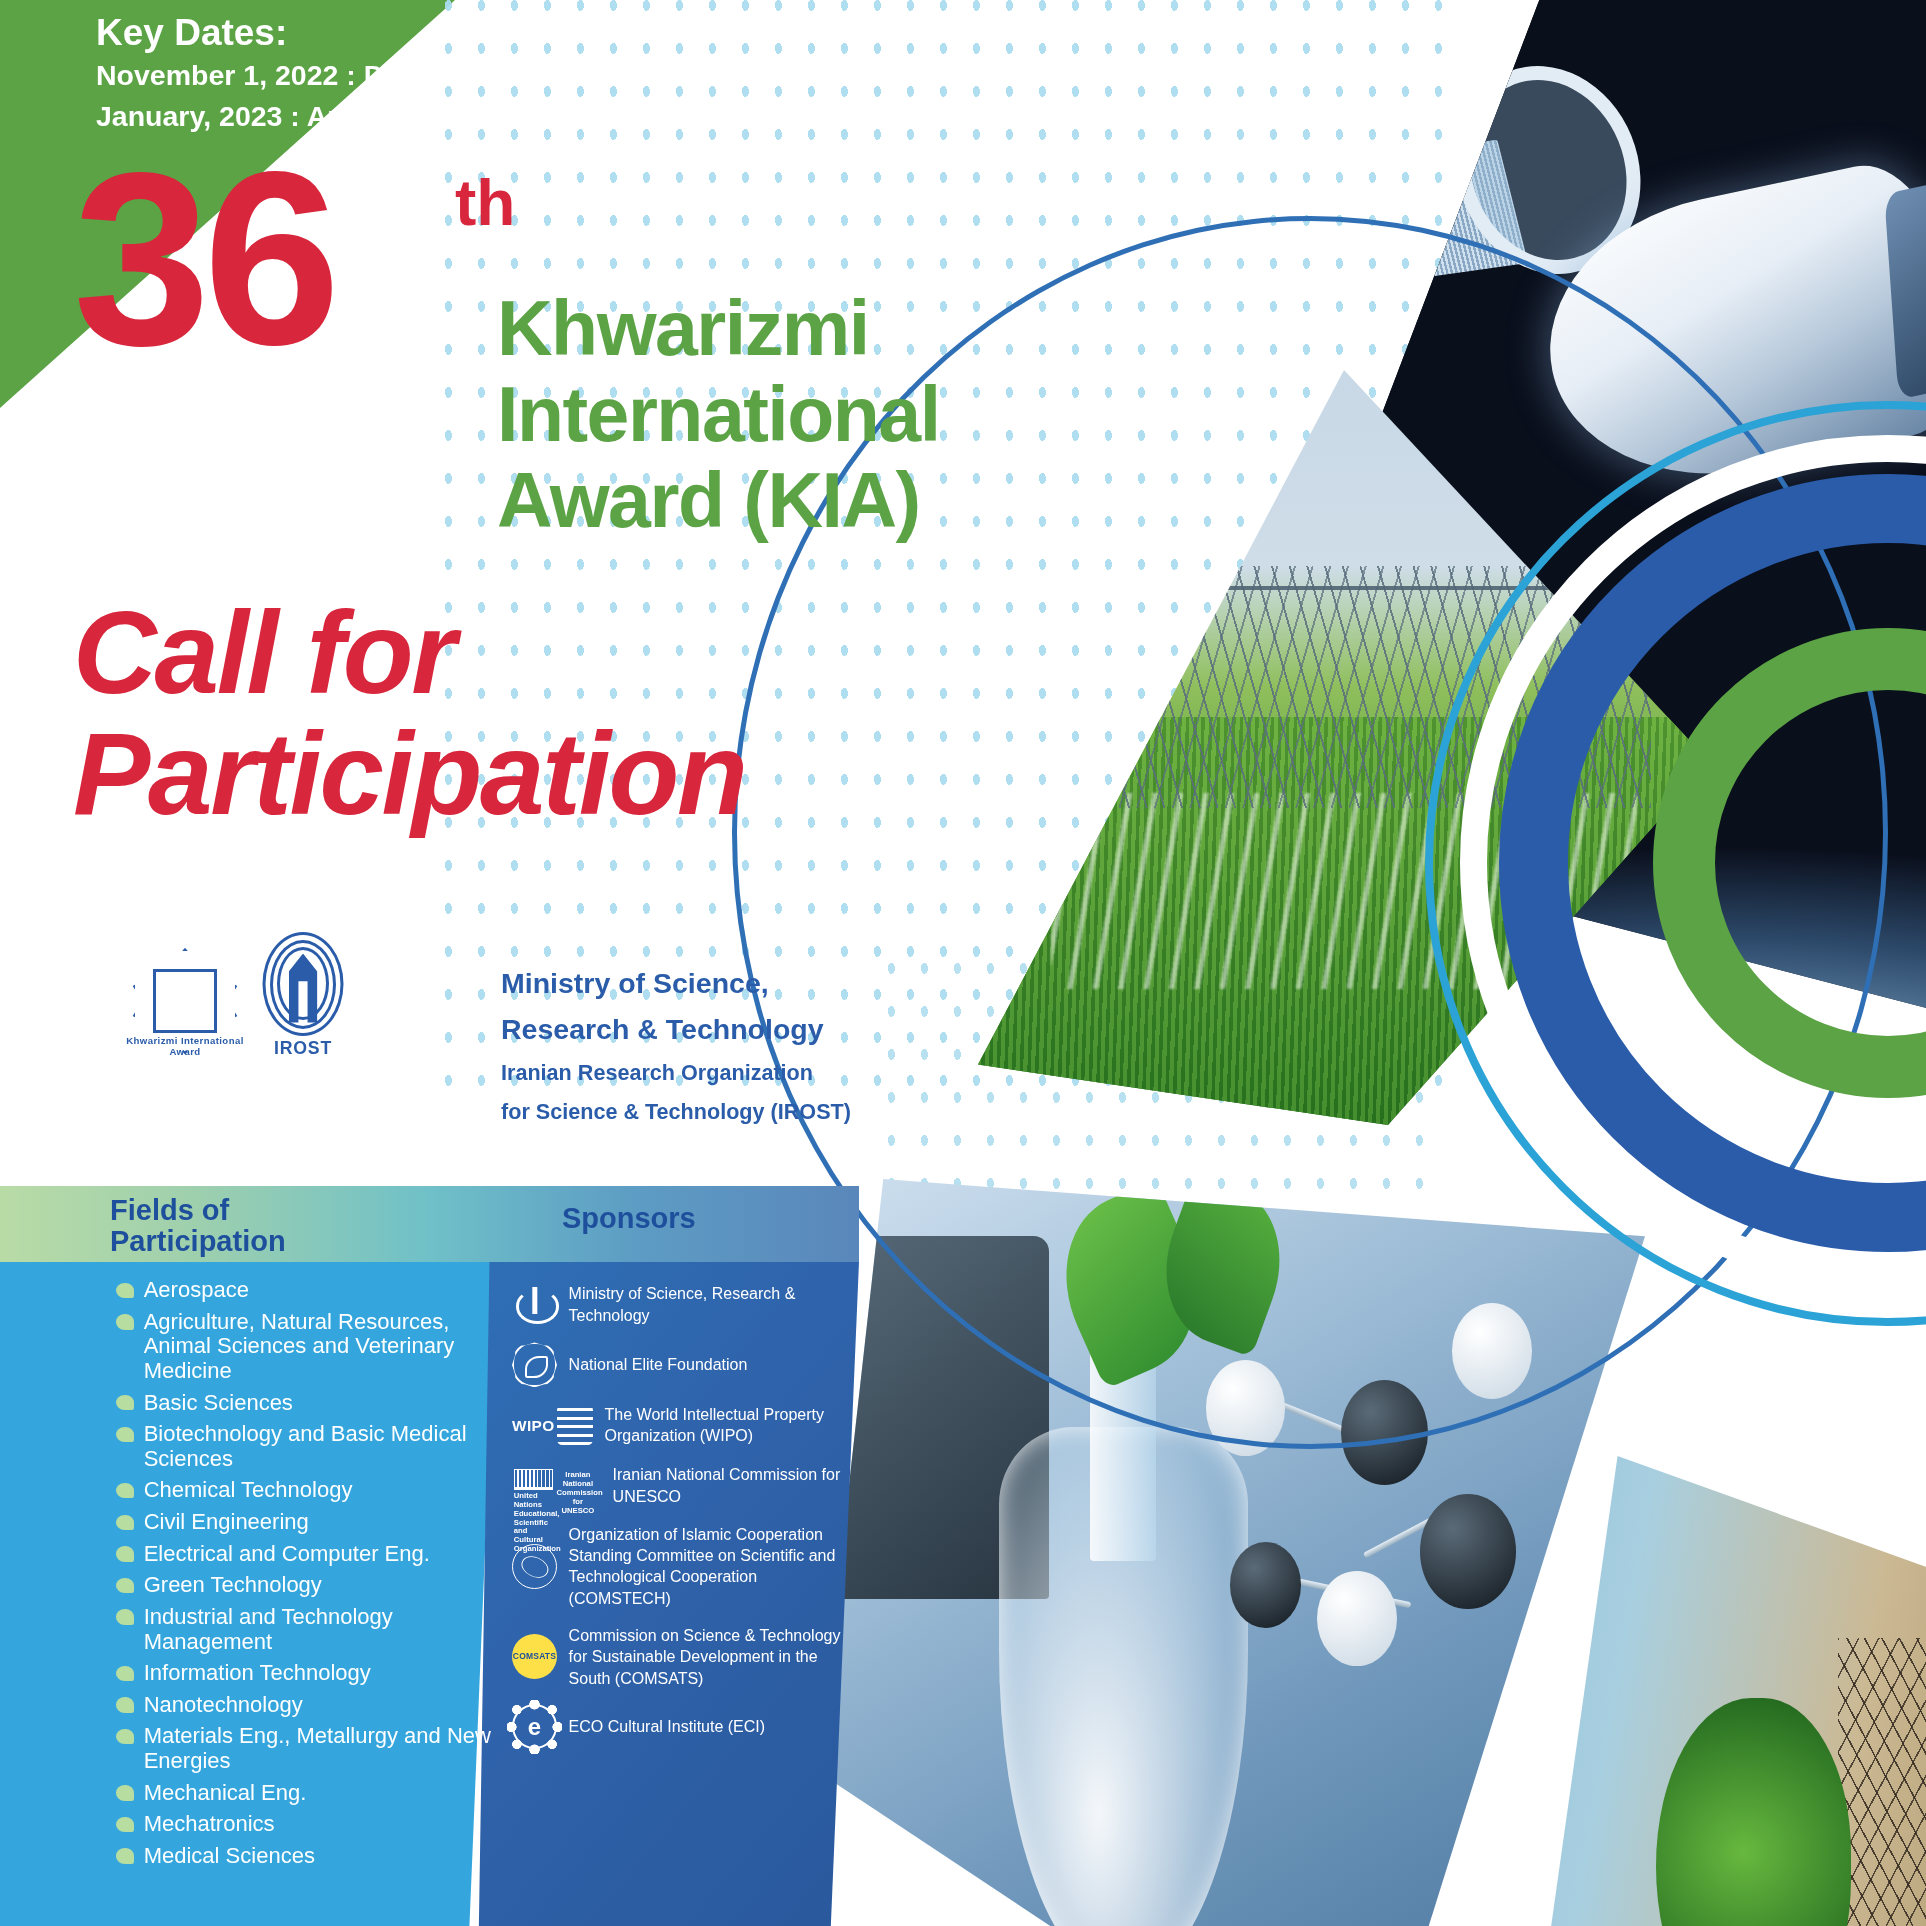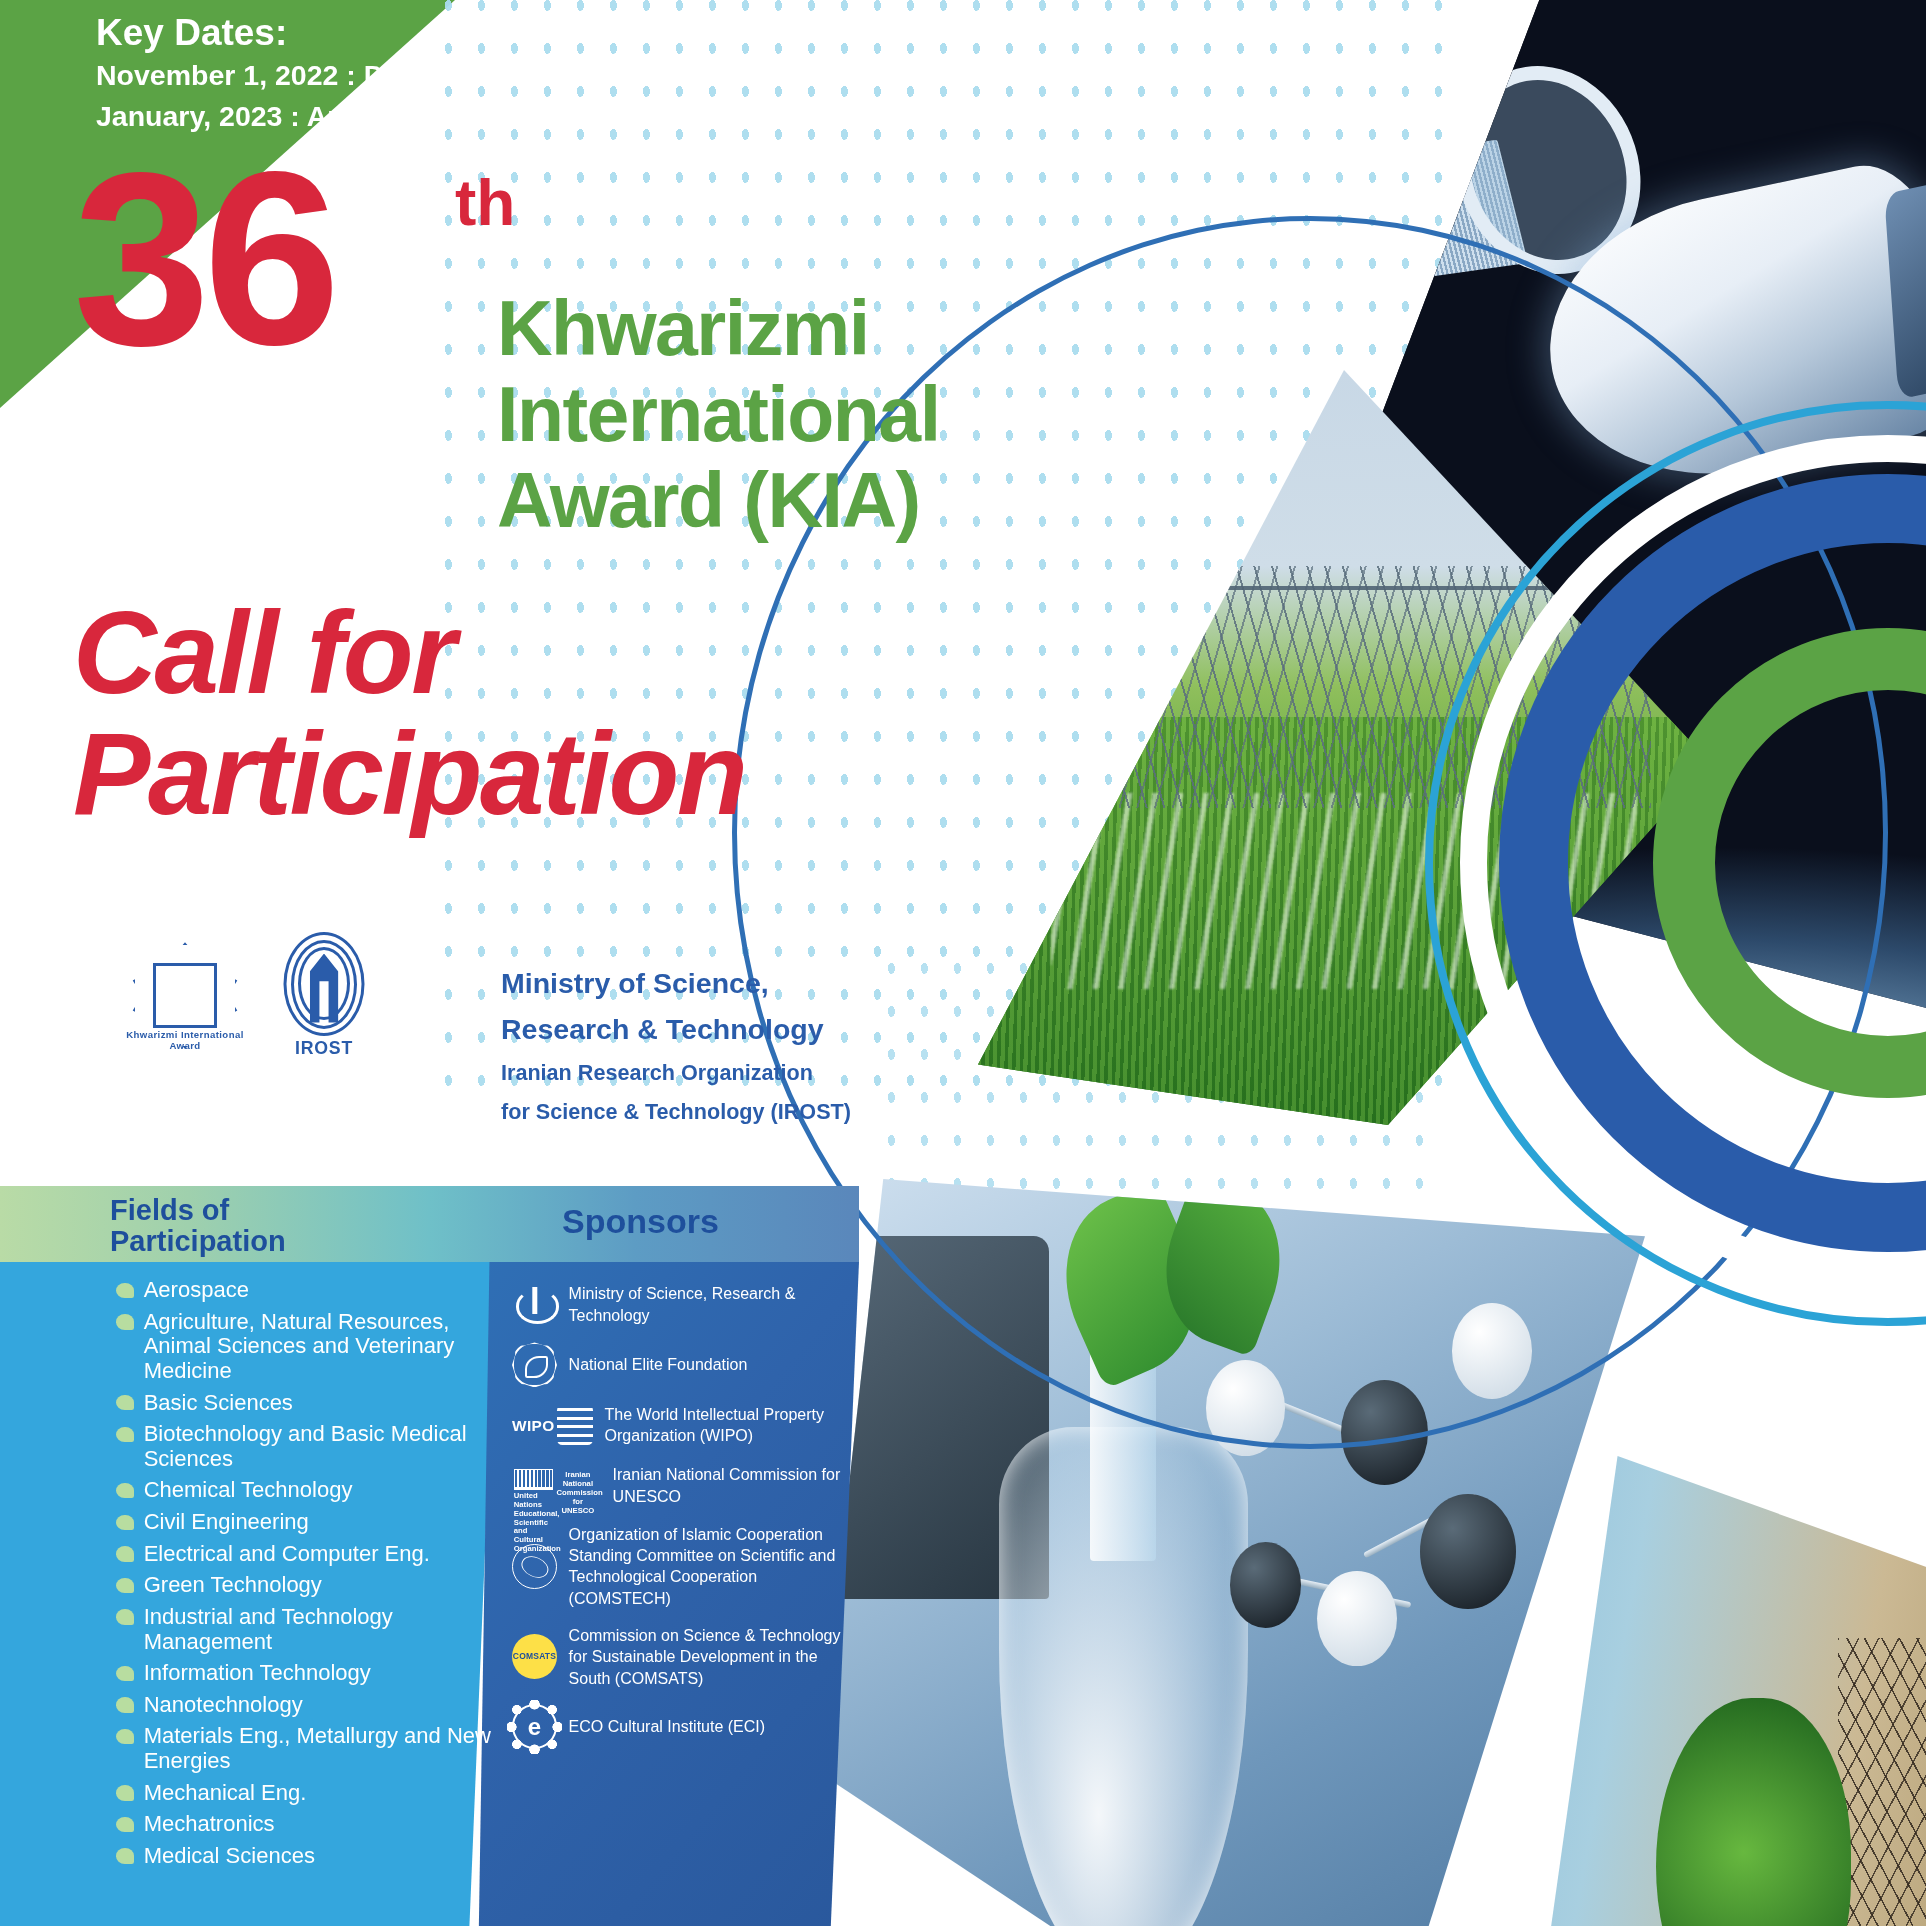--- a/index.html
+++ b/index.html
@@ -175,21 +175,21 @@
     letter-spacing:-1.5px;
   }
   .call-for {
     position:absolute; left:73px; top:593px;
     font-size:116px; line-height:1.04; font-weight:bold; color:#d8273c;
     letter-spacing:-2.3px;
     font-style:italic;
   }
 
   
-  .logos { position:absolute; left:127px; top:932px; display:flex; align-items:center; gap:33px; }
+  .logos { position:absolute; left:127px; top:932px; display:flex; align-items:flex-end; gap:12px; }
   .logo-kia {
     width:116px; height:116px; position:relative;
   }
   .logo-kia .star {
     position:absolute; inset:4%; border:3.1px solid #2a5caa;
     clip-path: polygon(50% 0,62% 14%,79% 10%,83% 27%,99% 36%,90% 50%,99% 64%,83% 73%,79% 90%,62% 86%,50% 100%,38% 86%,21% 90%,17% 73%,1% 64%,10% 50%,1% 36%,17% 27%,21% 10%,38% 14%);
     background:#fff;
   }
   .logo-kia .inner {
     position:absolute; left:22%; top:22%; width:56%; height:56%;
@@ -237,21 +237,21 @@
     position:absolute; left:478px; top:76px; width:381px; height:718px;
     background:linear-gradient(130deg,#2f6fb5 0%, #2f63ab 40%, #29579b 100%);
     clip-path: polygon(3% 0, 100% 0, 92% 100%, 0 100%);
   }
   .fields-title {
     position:absolute; left:110px; top:9.2px; z-index:5;
     font-size:29px; font-weight:bold; color:#1e4f9c; line-height:1.06;
   }
   .sponsors-title {
     position:absolute; left:562px; top:16px; z-index:5;
-    font-size:34px; font-weight:bold; color:#1e4f9c;
+    font-size:29px; font-weight:bold; color:#1e4f9c;
   }
   .fields-list {
     position:absolute; left:116px; top:92px; width:385px; z-index:6;
   }
   .field-item { display:flex; gap:10px; margin-bottom:7px; align-items:flex-start; }
   .bullet {
     flex:none; width:17.7px; height:15.4px; margin-top:4.6px;
     background:#b8dda0; border-radius:50% 50% 2.3px 50%;
   }
   .field-label { color:#fff; font-size:22px; line-height:1.12; }

